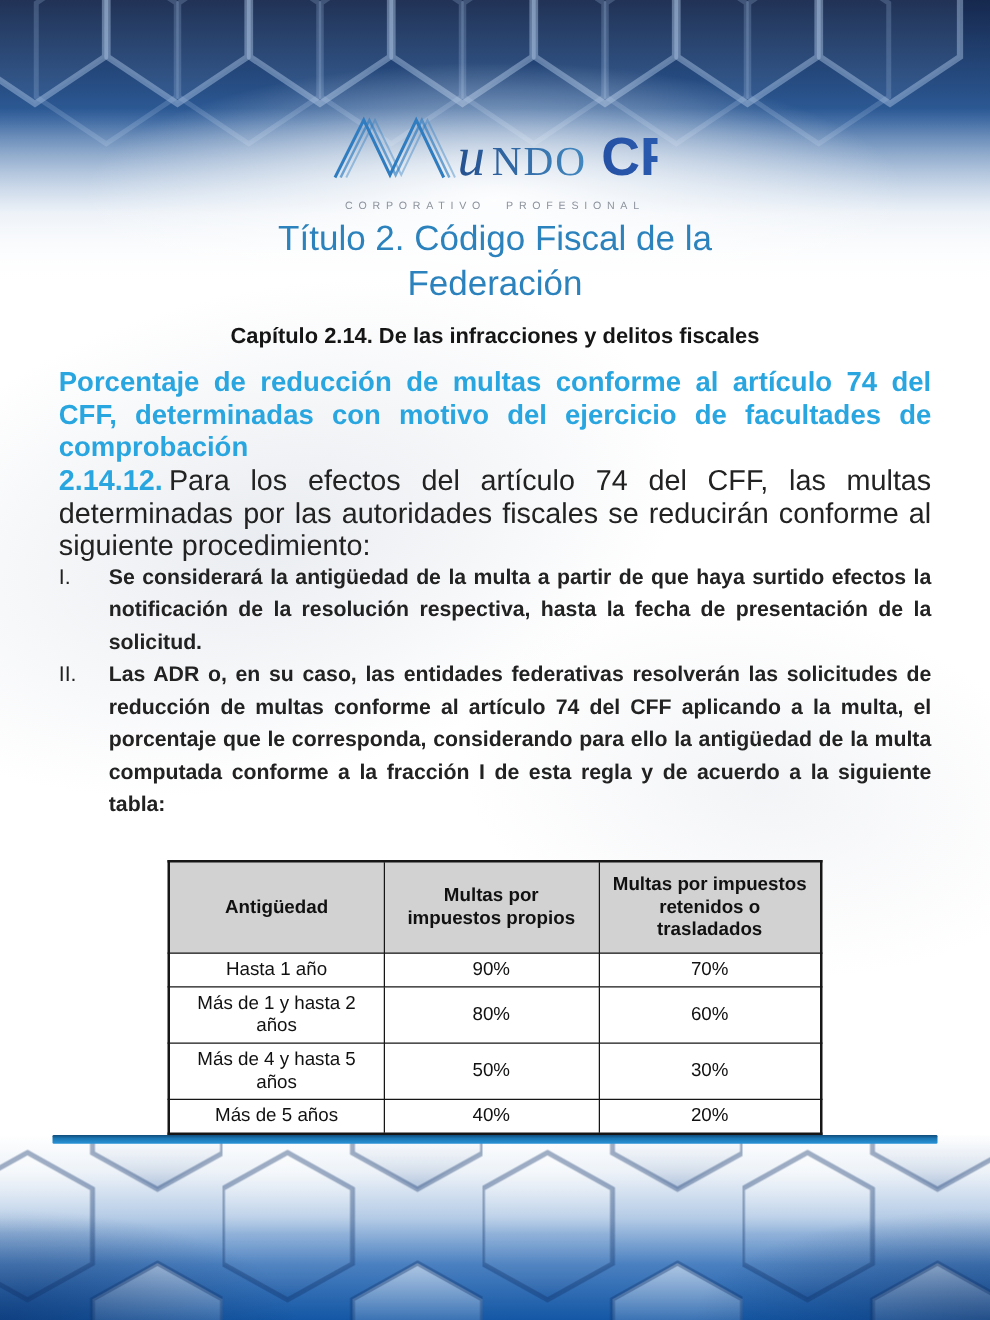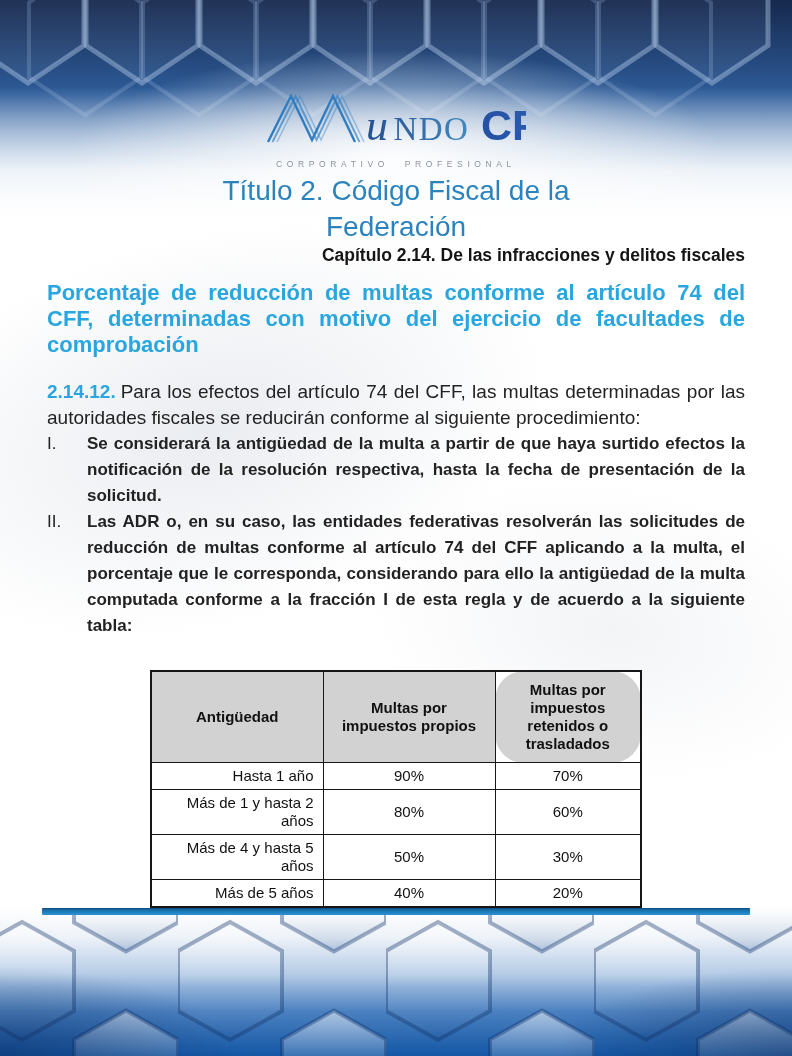--- a/index.html
+++ b/index.html
@@ -58,36 +58,36 @@
 
   .doc-title {
     margin-top: 173px;
     text-align: center;
     font-size: 28px;
     line-height: 36px;
     font-weight: normal;
     color: #2b82bd;
   }
   .chapter {
-    text-align: right;
+    margin-top: 13px;
+    text-align: center;
     font-size: 17.5px;
     font-weight: bold;
     color: #151515;
   }
   .intro-highlight {
     margin-top: 14px;
     font-size: 22px;
     line-height: 26px;
     font-weight: bold;
     color: #29a6df;
     text-align: justify;
   }
   .rule-para {
-    margin-top: 21px;
-    font-size: 19px;
+    font-size: 23px;
     line-height: 26px;
     color: #222222;
     text-align: justify;
   }
   .rule-number { font-weight: bold; color: #29a6df; margin-right: 5px; }
 
   .fraction { display: flex; font-size: 17px; line-height: 26px; color: #222222; }
   .fraction-numeral { flex: 0 0 40px; }
   .fraction-text { flex: 1; text-align: justify; font-weight: bold; }
 
@@ -108,25 +108,25 @@
     text-align: center;
     line-height: 18px;
     padding: 9px 10px;
     vertical-align: middle;
   }
   table.reduction td {
     padding: 4px 9px;
     line-height: 18px;
     color: #111111;
   }
-  table.reduction td.left { text-align: right; width: 172px; }
+  table.reduction td.left { text-align: center; width: 172px; }
   table.reduction td.center { text-align: center; }
   th.col-antiguedad { width: 172px; }
   th.col-propios { width: 172px; }
-  th.col-retenidos { width: 146px; border-radius: 29px; }
+  th.col-retenidos { width: 178px; }
 
   .footer-rule {
     position: absolute;
     top: 908px; left: 42px;
     width: 708px; height: 7px;
     background: linear-gradient(180deg, #0f4c7a 0%, #1b76b4 40%, #2a93d6 100%);
     z-index: 2;
     border-radius: 1px;
   }
 </style>

